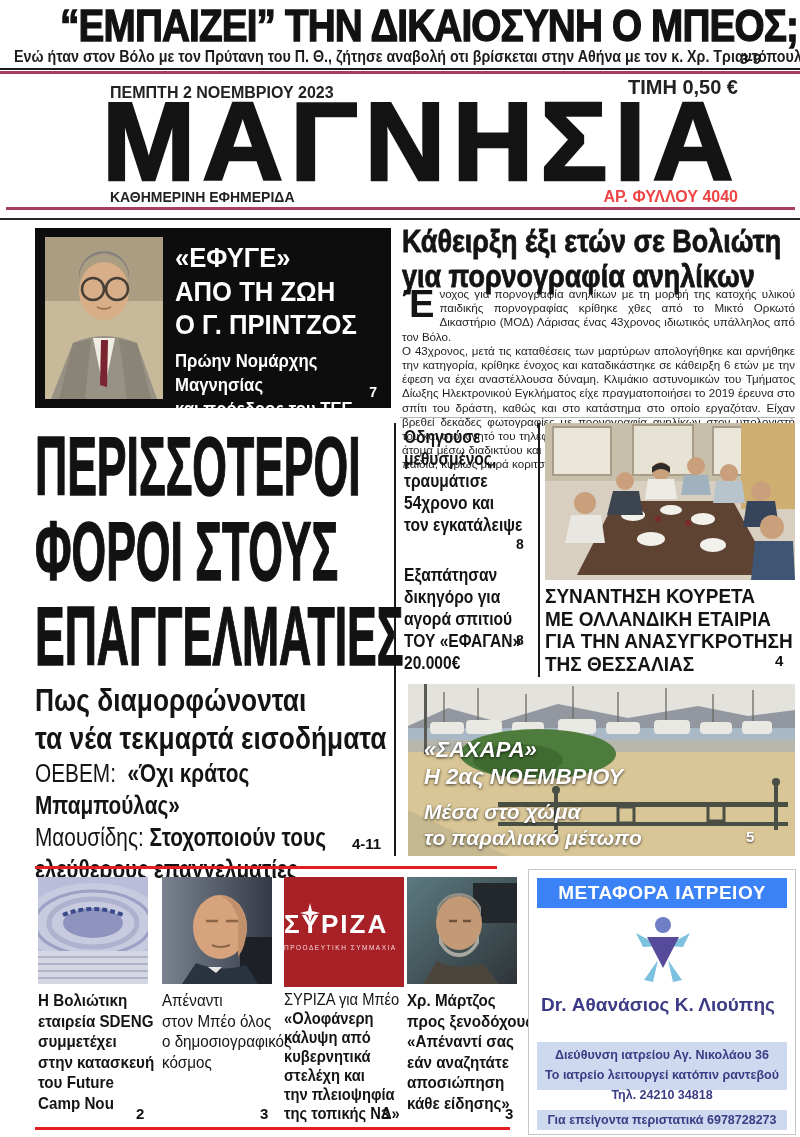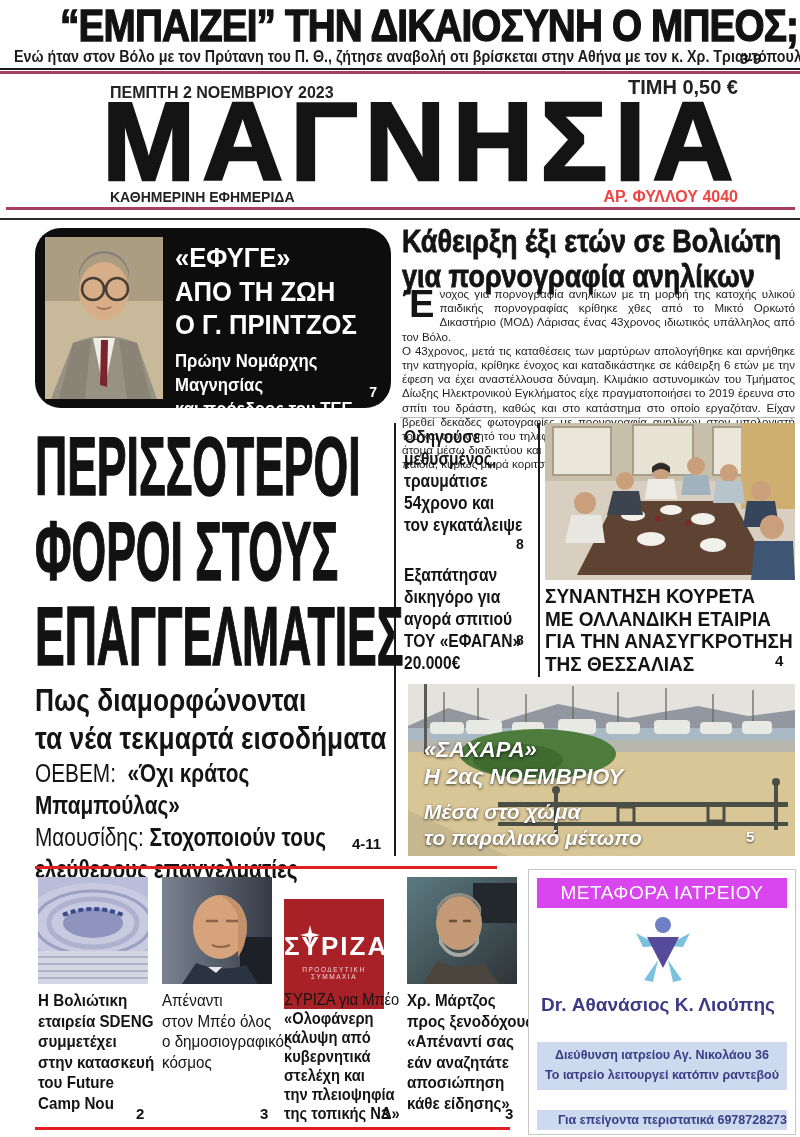--- a/index.html
+++ b/index.html
@@ -18,21 +18,21 @@
            letter-spacing:-1px; white-space:nowrap; }
   .ban-h span { display:inline-block; transform:scaleX(0.86); transform-origin:center; }
   .ban-sub { top:47px; left:14px; width:870px; transform:scaleX(0.84); font-size:17px;
              font-weight:700; color:#1c1c1c; white-space:nowrap; }
 
   
   .mast-title { top:92px; left:102px; font-size:112px; line-height:100px; letter-spacing:7px;
                 font-weight:700; color:#141414; -webkit-text-stroke:2.5px #141414; }
 
   
-  .obit { left:35px; top:228px; width:356px; height:180px; background:#0d0d0d; color:#fff;border-radius:26px; }
+  .obit { left:35px; top:228px; width:356px; height:180px; background:#0d0d0d; color:#fff; }
 
   
   .court-h { left:402px; top:224px; width:470px; font-size:31px; line-height:35px;
              transform:scaleX(0.87); color:#141414; -webkit-text-stroke:0.8px #141414; font-weight:700;}
   .court-b { left:402px; top:287px; width:393px; font-size:11.6px; line-height:14.2px;
              text-align:justify; color:#1e1e1e; }
   .dropcap { float:left; font-size:38px; line-height:30px; padding:2px 5px 0 0; font-weight:700; color:#141414; }
 
   
   .lead-h { left:35px; top:424px; width:700px; font-size:84px; line-height:85px;
@@ -53,37 +53,37 @@
               font-weight:700; transform:scaleX(0.95); color:#141414; }
 
   
   .sea-t { font-style:italic; font-weight:700; color:#ffffff;
            text-shadow:0 1px 3px rgba(0,0,0,0.75); }
 
   
   .strip-txt { font-size:16.5px; line-height:20.5px; font-weight:700; width:150px;
                transform:scaleX(0.92); color:#141414; }
   .strip-intro { font-weight:400; }
-  .syriza { left:284px; top:877px; width:100px; height:110px; background:#a72126; color:#fff;
-            text-align:center;margin-top:22px; }
+  .syriza { left:284px; top:877px; width:120px; height:110px; background:#a72126; color:#fff;
+            text-align:left; }
   .syriza .nm { font-size:26px; font-weight:700; letter-spacing:2px; margin-top:32px; }
   .syriza .sb { font-size:6.5px; letter-spacing:1.5px; margin-top:4px; color:#f3d9d9; }
 
   
   .ad { left:528px; top:869px; width:268px; height:266px; background:#fff; border:1px solid #c7c7c7; }
-  .ad-h { position:absolute; left:8px; right:8px; top:8px; height:30px; background:#d946ef;
-          color:#fff; font-weight:400; font-size:19px; text-align:center; line-height:30px; letter-spacing:0.5px; }
+  .ad-h { position:absolute; left:8px; right:8px; top:8px; height:30px; background:#3b82f6;
+          color:#fff; font-weight:700; font-size:19px; text-align:center; line-height:30px; letter-spacing:0.5px; }
   .ad-name { position:absolute; left:0; right:8px; top:124px; text-align:center; font-size:19px;
              font-weight:700; color:#3c3b85; }
   .ad-spec { position:absolute; left:0; right:0; top:149px; text-align:center; font-size:15.5px;
              font-weight:700; color:#3c3b85; }
   .ad-f { position:absolute; left:8px; right:8px; top:172px; height:48px; background:#ccd9ee;
           color:#3c3b85; font-size:12.5px; font-weight:700; text-align:center; padding-top:3px; line-height:20px; }
   .ad-e { position:absolute; left:8px; right:8px; top:240px; height:20px; background:#ccd9ee;
-          color:#3c3b85; font-size:12.5px; font-weight:700; text-align:right; line-height:20px; }
+          color:#3c3b85; font-size:12.5px; font-weight:700; text-align:center; line-height:20px; }
 </style>
 </head>
 <body>
 
 <div class="pg">
 
   <div class="abs ban-h heavy"><span>“ΕΜΠΑΙΖΕΙ” ΤΗΝ ΔΙΚΑΙΟΣΥΝΗ Ο ΜΠΕΟΣ;</span></div>
   <div class="abs cx ban-sub">Ενώ ήταν στον Βόλο με τον Πρύτανη του Π. Θ., ζήτησε αναβολή οτι βρίσκεται στην Αθήνα με τον κ. Χρ. Τριαντόπουλο</div>
   <div class="abs pagenum" style="left:740px; top:51px; font-size:14.5px;font-style:italic;">3-9</div>
   <div class="rule" style="left:0; top:68px; width:800px; height:2px; background:#1a1a1a;"></div>
@@ -338,17 +338,18 @@
       <polygon points="30,30 6,17 13,31" fill="#7cc2de"></polygon>
       <polygon points="36,30 60,17 53,31" fill="#7cc2de"></polygon>
       <polygon points="28,44 14,64 23,66" fill="#7cc2de"></polygon>
       <polygon points="38,44 52,64 43,66" fill="#7cc2de"></polygon>
       <polygon points="17,21 49,21 33,52" fill="#564a9b"></polygon>
     </svg>
     <div class="ad-name">Dr. Αθανάσιος Κ. Λιούπης</div>
     <div class="ad-f">
       <div>Διεύθυνση  ιατρείου Αγ. Νικολάου 36</div>
       <div>Το ιατρείο λειτουργεί κατόπιν ραντεβού</div>
+      <div>Τηλ. 24210 34818</div>
     </div>
     <div class="ad-e">Για επείγοντα περιστατικά 6978728273</div>
   </div>
 
 </div>
 
 </body></html>

